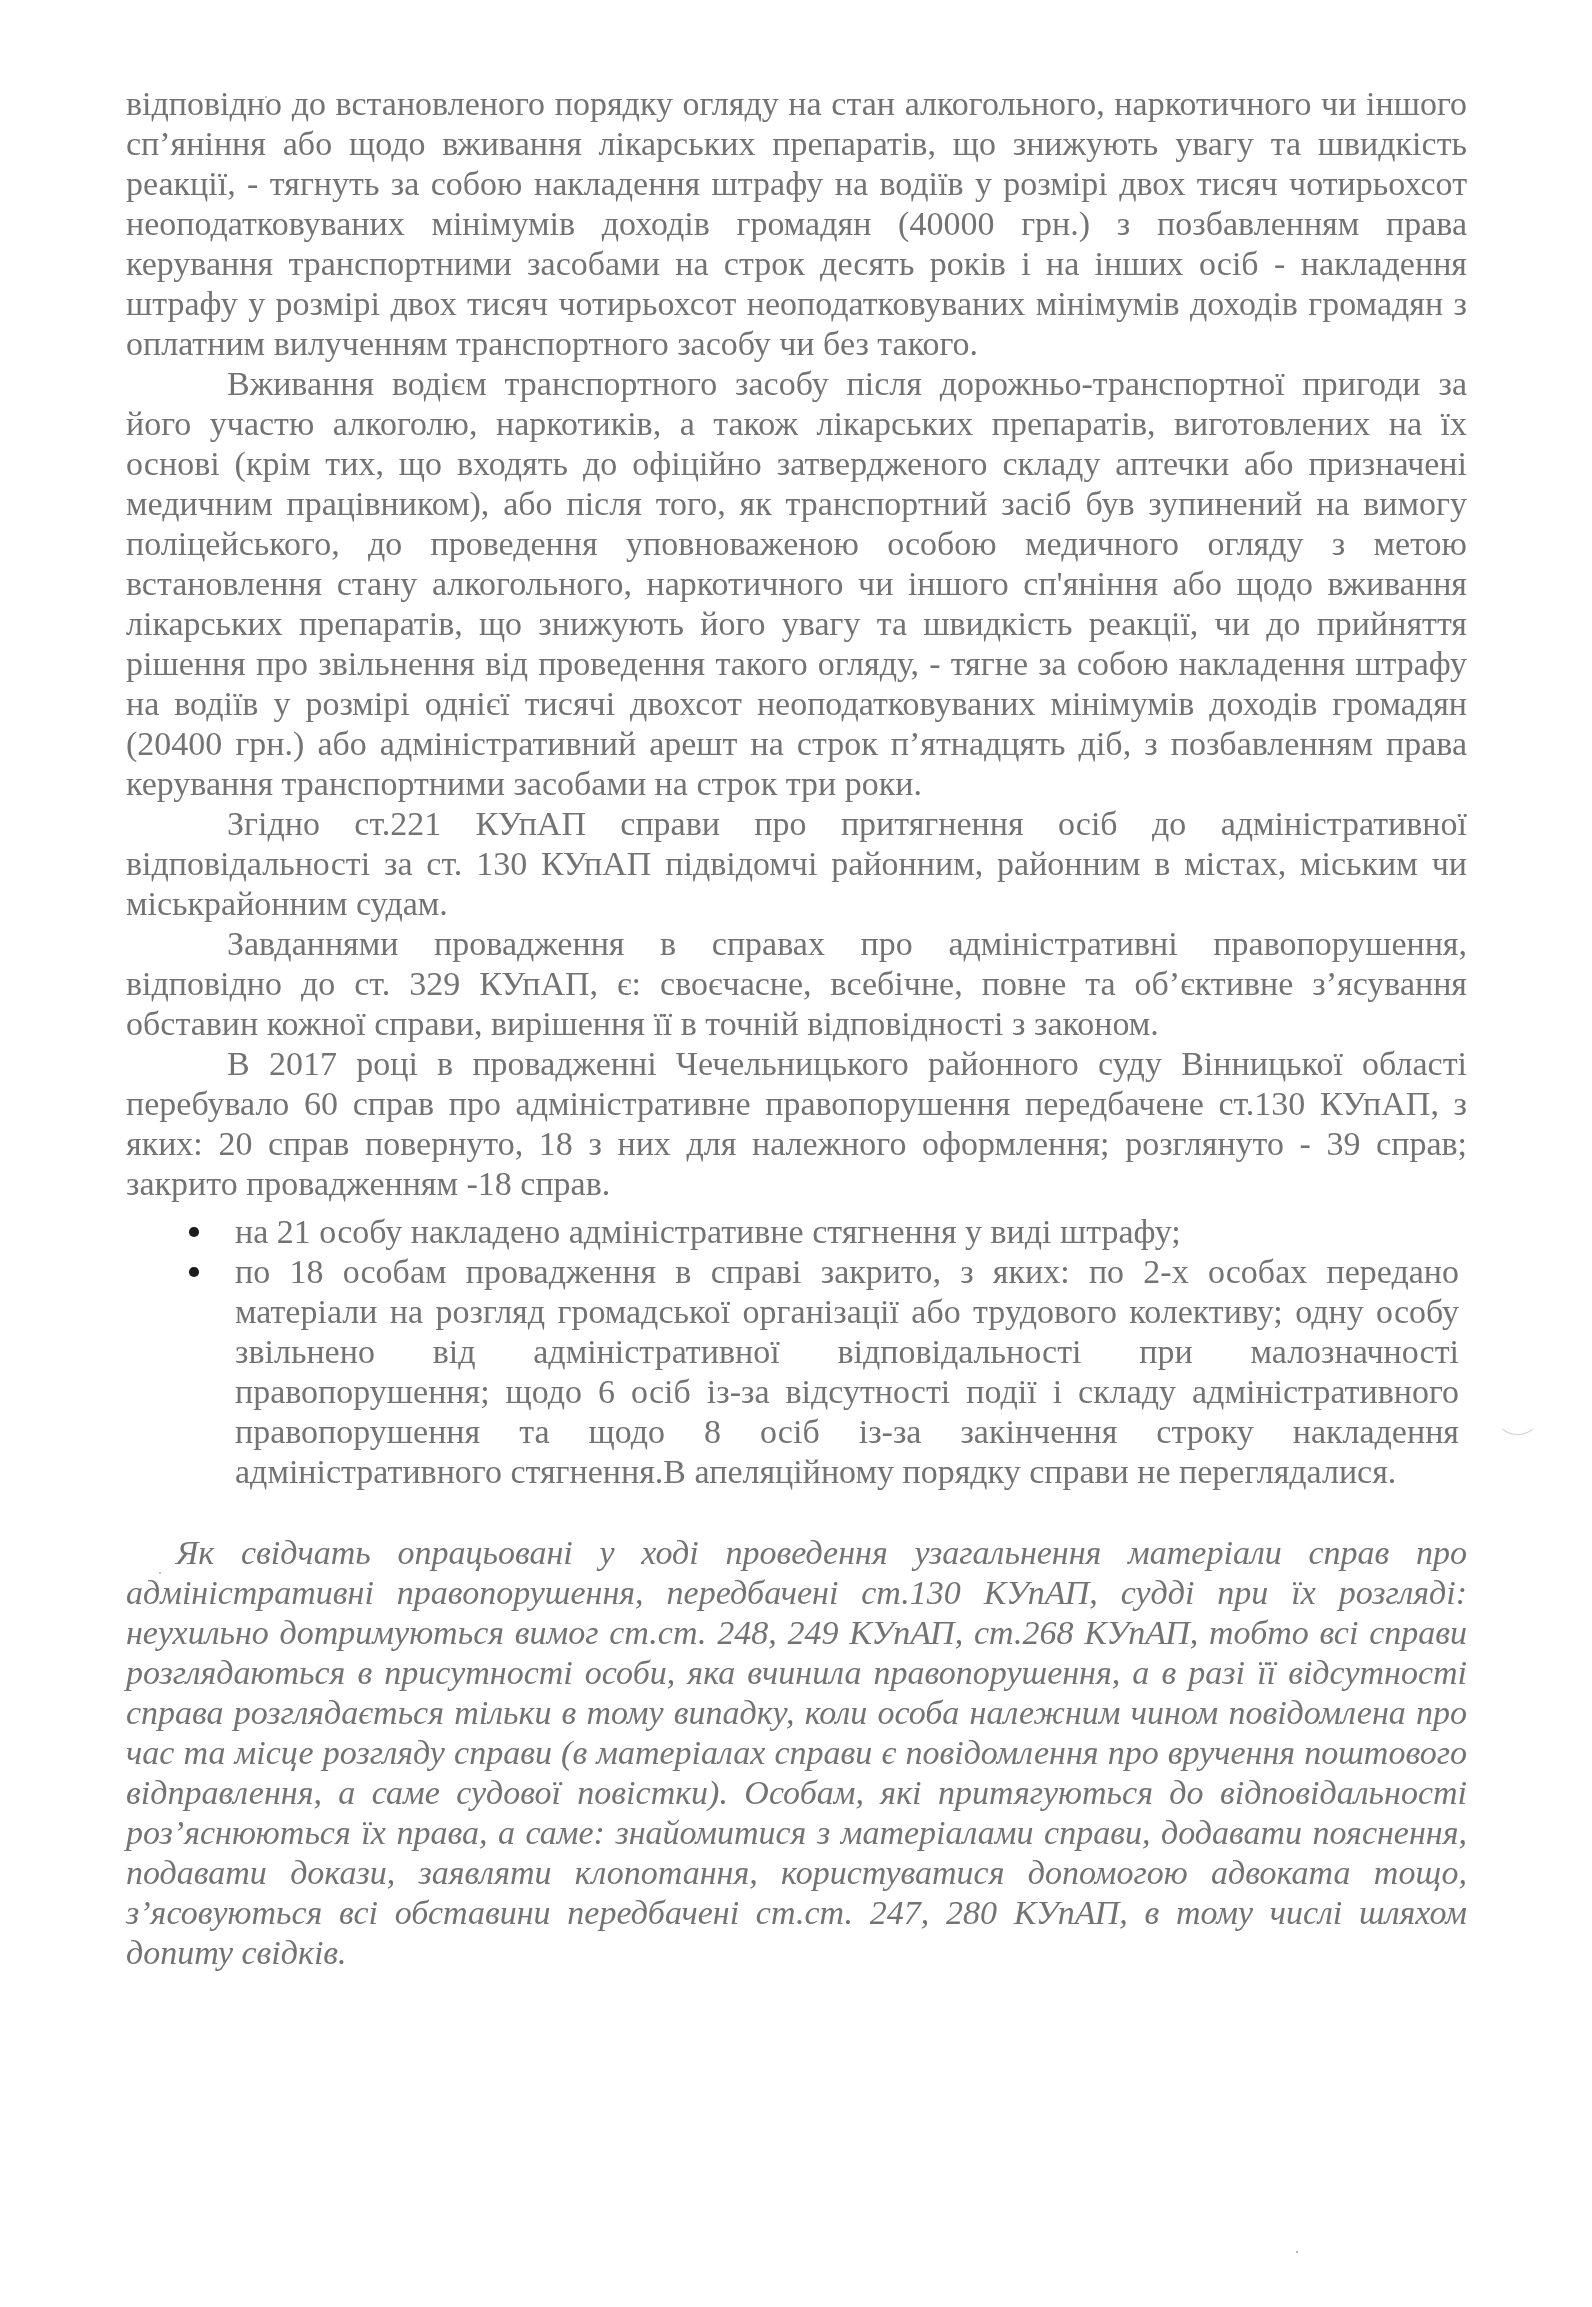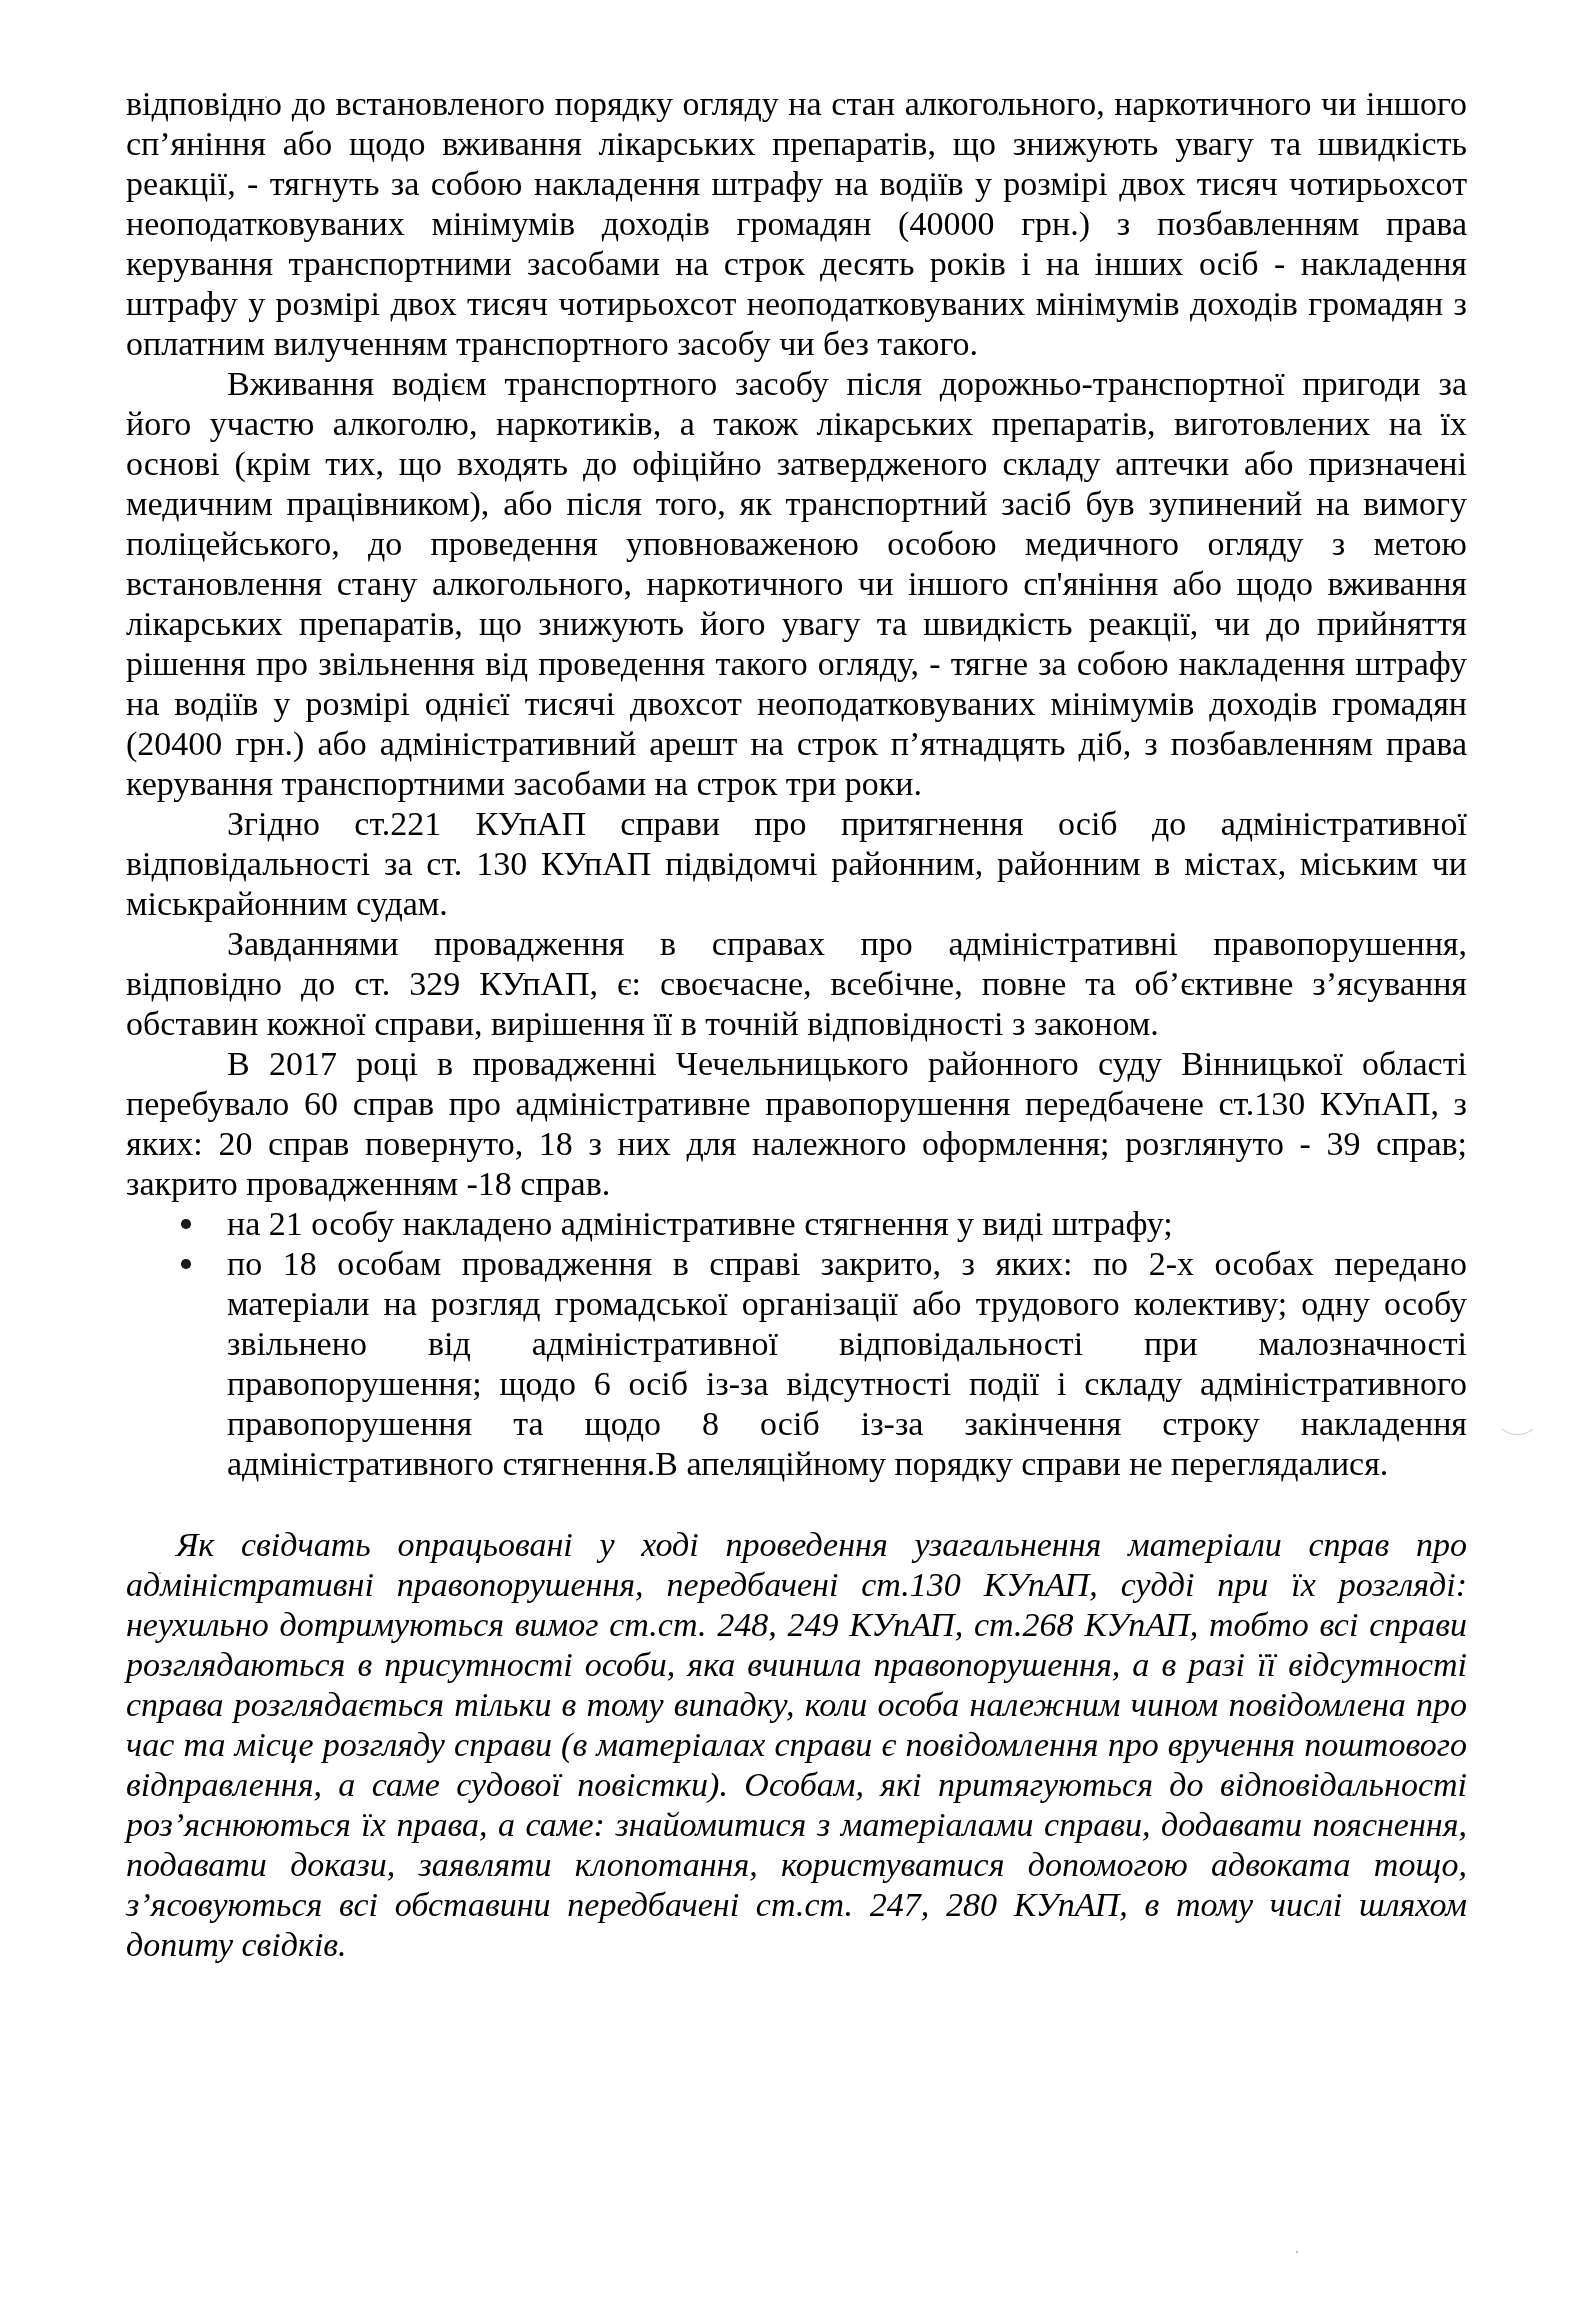--- a/index.html
+++ b/index.html
@@ -5,31 +5,31 @@
   html, body { margin: 0; padding: 0; background: #ffffff; }
   body { width: 1593px; height: 2307px; position: relative; overflow: hidden; }
   .page {
     position: absolute;
     left: 126px;
     top: 84px;
     width: 1341px;
     font-family: "Liberation Serif", "DejaVu Serif", serif;
     font-size: 34px;
     line-height: 40px;
-    color: #000000;
+    color: #737373;
     text-align: justify;
   }
   .page p { margin: 0; }
   .indent { text-indent: 101px; }
   .indent-sm { text-indent: 50px; }
   .gap-after { margin-bottom: 41px !important; }
   .gap-before { margin-top: 41px !important; font-style: italic; }
   ul.bullets {
     list-style: none;
-    margin: 0;
+    margin: 8px;
     padding: 0 0 0 101px;
   }
   ul.bullets li {
     position: relative;
     margin: 0;
   }
   ul.bullets li .bullet-dot {
     position: absolute;
     left: -46px;
     top: 15px;

